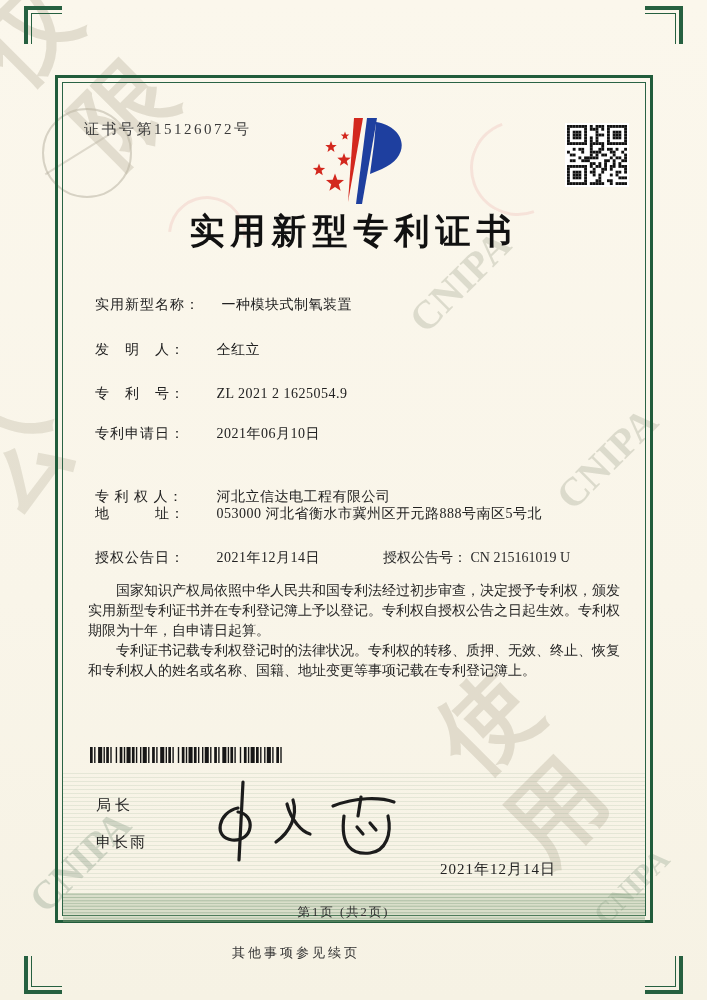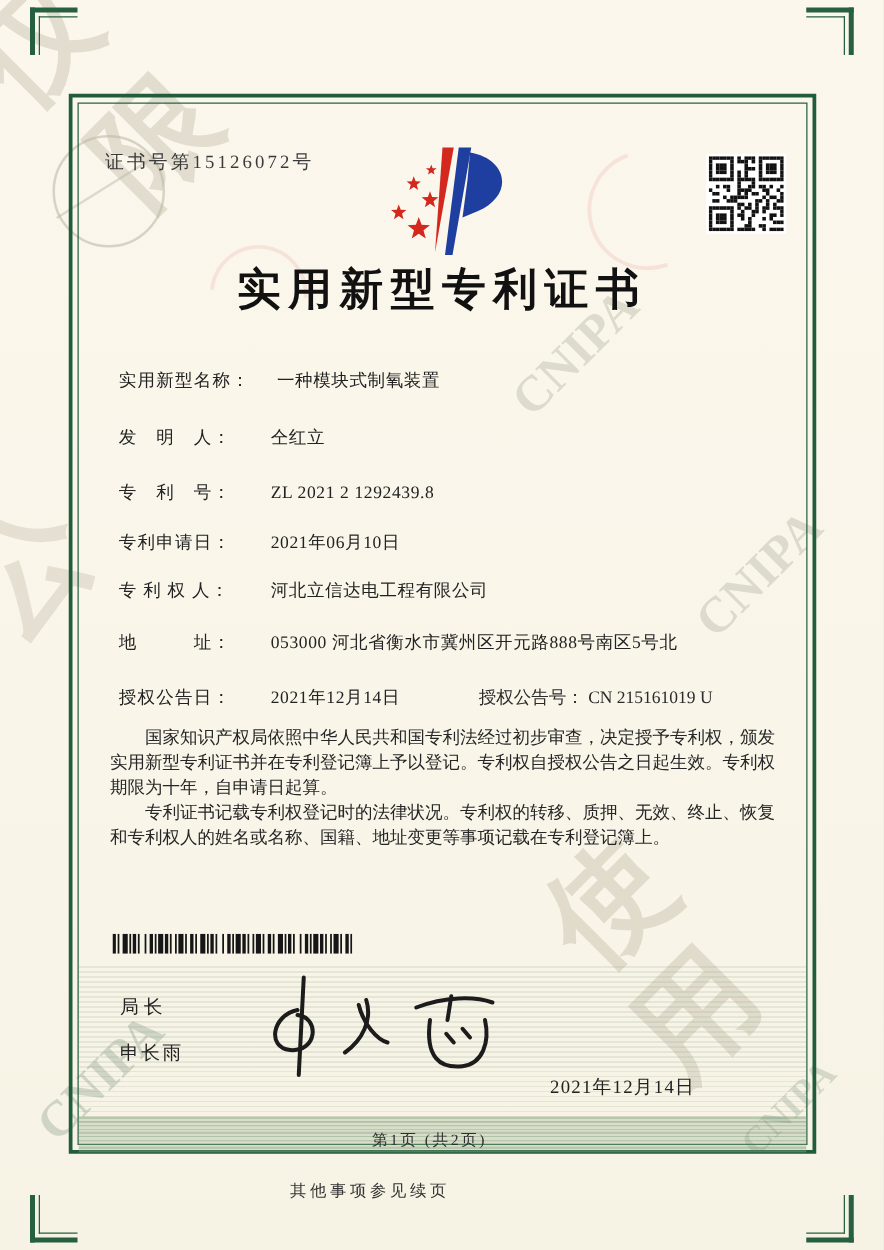--- a/index.html
+++ b/index.html
@@ -337,27 +337,27 @@
   <div class="row" style="top:296px">
     <span class="lbl">实用新型名称：</span>
     <span class="val">一种模块式制氧装置</span>
   </div>
   <div class="row" style="top:341px">
     <span class="lbl">发　明　人：</span>
     <span class="val">仝红立</span>
   </div>
   <div class="row" style="top:385px">
     <span class="lbl">专　利　号：</span>
-    <span class="val">ZL 2021 2 1292439.8</span>
+    <span class="val">ZL 2021 2 1625054.9</span>
   </div>
   <div class="row" style="top:425px">
     <span class="lbl">专利申请日：</span>
     <span class="val">2021年06月10日</span>
   </div>
-  <div class="row" style="top:464px">
+  <div class="row" style="top:488px">
     <span class="lbl">专 利 权 人：</span>
     <span class="val">河北立信达电工程有限公司</span>
   </div>
   <div class="row" style="top:505px">
     <span class="lbl">地　　　址：</span>
     <span class="val">053000 河北省衡水市冀州区开元路888号南区5号北</span>
   </div>
 
   <div class="row" style="top:549px">
     <span class="lbl">授权公告日：</span>

